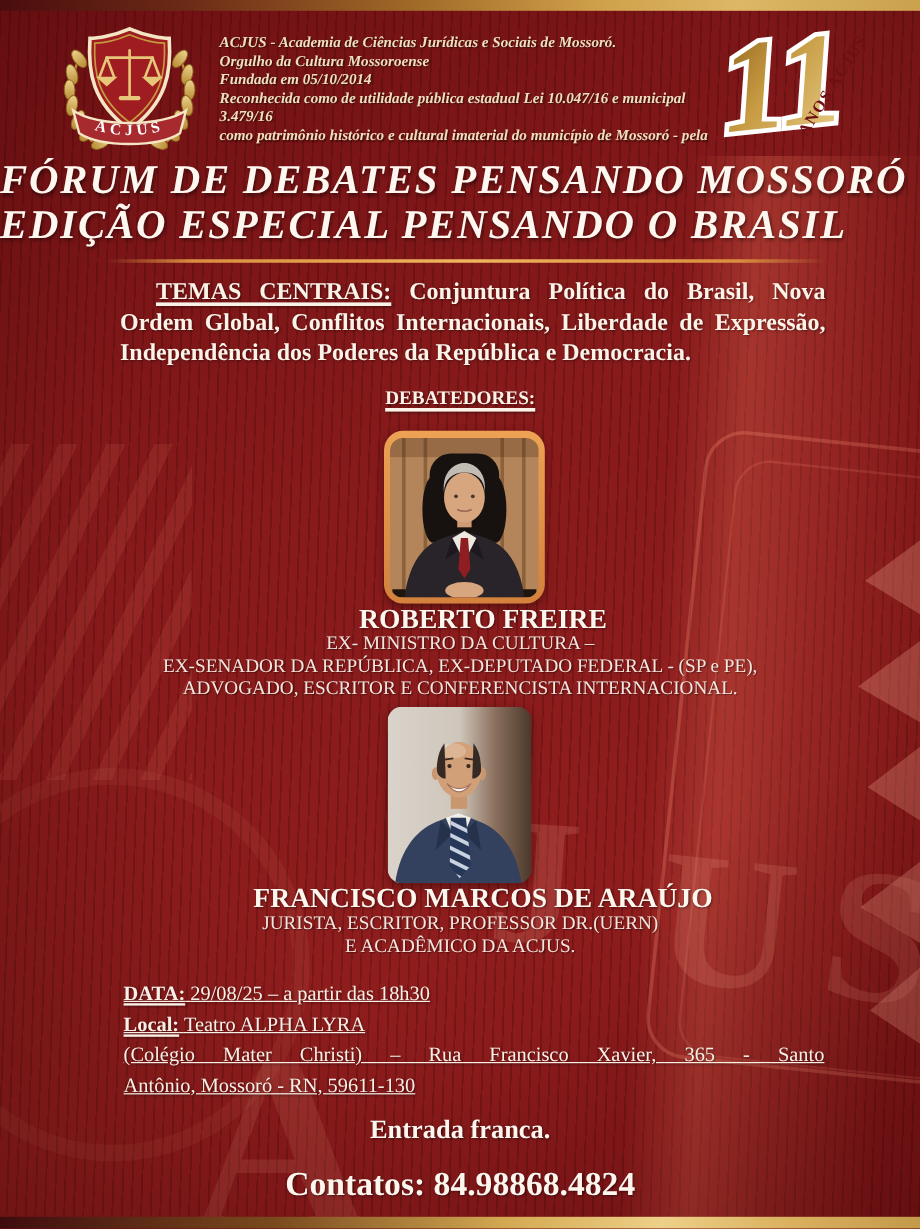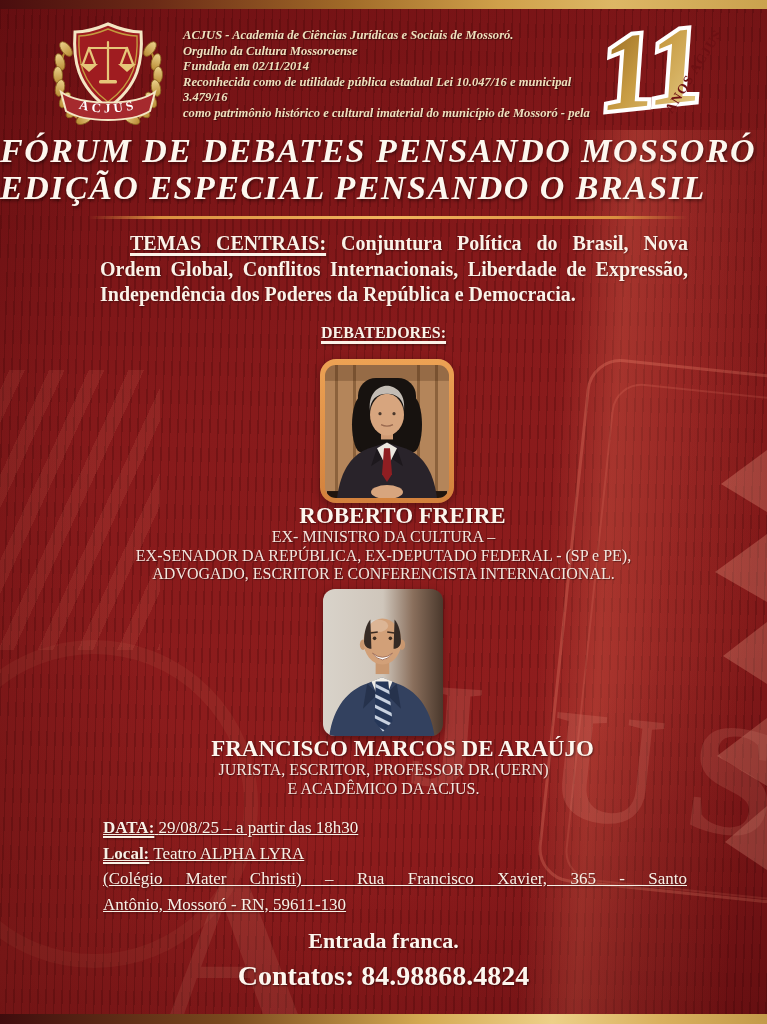--- a/index.html
+++ b/index.html
@@ -73,21 +73,21 @@
   .desc2{top:761px;}
   
   .event-info{position:absolute;left:103px;top:815px;width:584px;
     font-size:17px;line-height:25.5px;color:#f8f0e6;text-shadow:1px 1px 2px rgba(0,0,0,.4);text-decoration:underline;}
   .event-info .lbl{font-weight:bold;text-decoration:underline;text-decoration-thickness:2px;text-underline-offset:3px;}
   .addr-justify{text-align:justify;text-align-last:justify;}
   
   .footer{position:absolute;left:0;top:928px;width:100%;text-align:center;
     font-weight:bold;color:#fdf6ee;text-shadow:1px 1px 2px rgba(0,0,0,.45);}
   .footer-line{font-size:22px;line-height:25.5px;}
-  .contact{font-size:28px;line-height:32px;margin-top:6px;}
+  .contact{font-size:28px;line-height:32px;margin-top:18px;}
 </style>
 </head>
 <body>
 
 <div class="poster">
 
   <div class="bg-stripes"></div>
   <div class="bg-band"></div>
   <div class="left-glow"></div>
   <div class="wm-circle"></div>
@@ -158,21 +158,21 @@
       <path id="ribcurve" d="M24,89 C44,99 78,99 98,89" fill="none"></path>
       <text font-size="13" font-weight="bold" fill="#ffffff" letter-spacing="3.5" font-family="'Liberation Serif',serif">
         <textPath href="#ribcurve" startOffset="50%" text-anchor="middle">ACJUS</textPath>
       </text>
     </g>
   </svg>
 
   <div class="org-lines">
     <div>ACJUS - Academia de Ciências Jurídicas e Sociais de Mossoró.</div>
     <div>Orgulho da Cultura Mossoroense</div>
-    <div>Fundada em 02/11/2014</div>
+    <div>Fundada em 05/10/2014</div>
     <div>Reconhecida como de utilidade pública estadual Lei 10.047/16 e municipal 3.479/16</div>
     <div>como patrimônio histórico e cultural imaterial do município de Mossoró - pela</div>
   </div>
 
   <svg class="badge" viewBox="0 0 162 118">
     <defs>
       <linearGradient id="gold11" x1="0" y1="0" x2="1" y2="1">
         <stop offset="0" stop-color="#8a5c18"></stop>
           <stop offset="0.45" stop-color="#c79b42"></stop>
           <stop offset="1" stop-color="#ecd494"></stop>

